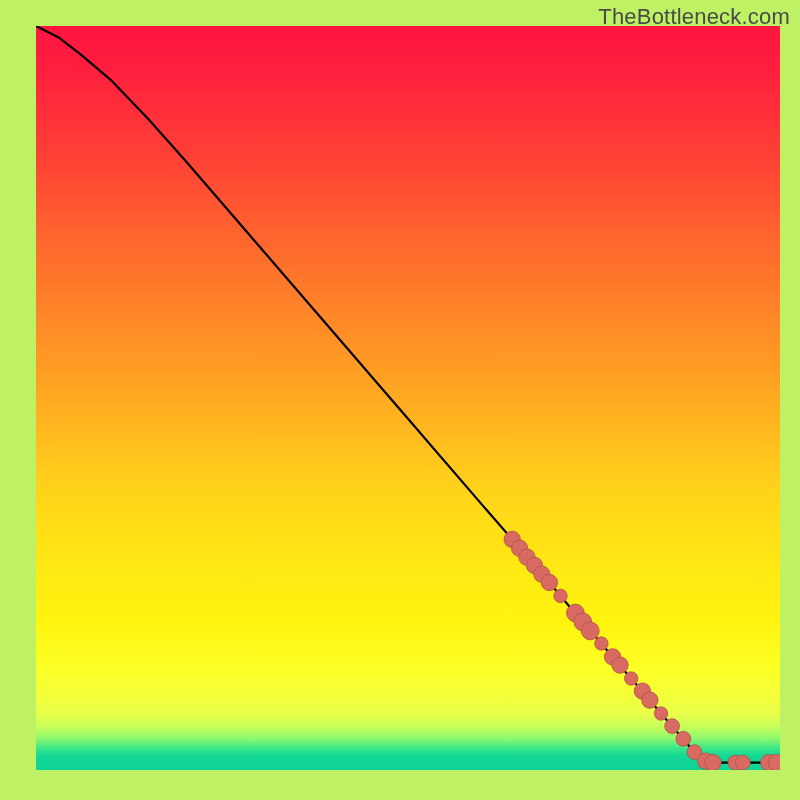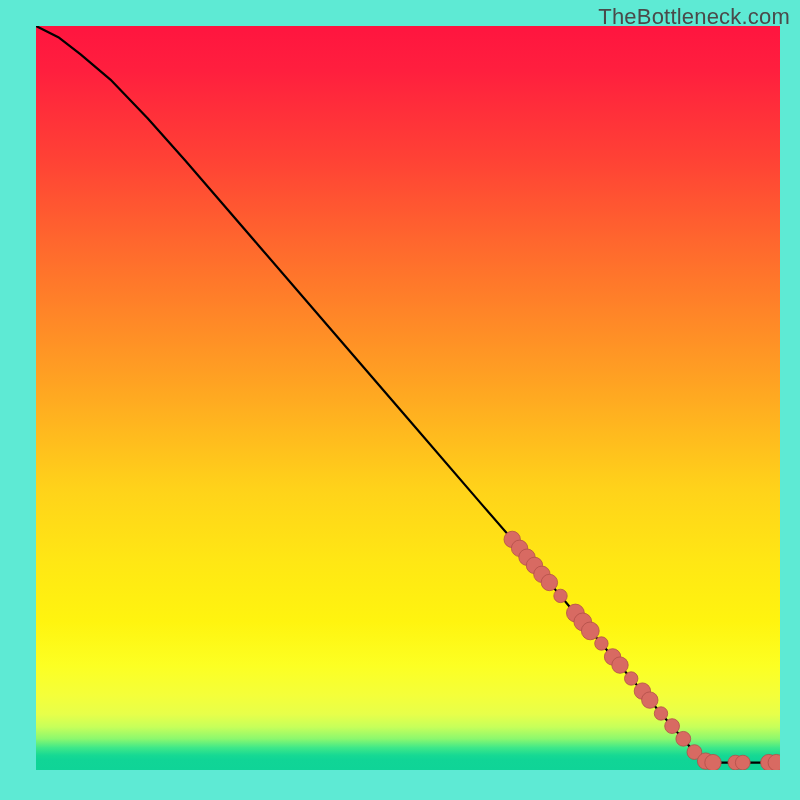--- a/index.html
+++ b/index.html
@@ -8,21 +8,21 @@
     width: 800px;
     height: 800px;
     overflow: hidden;
     background: #000;
     font-family: Arial, Helvetica, sans-serif;
   }
   .frame {
     position: relative;
     width: 800px;
     height: 800px;
-    background: #5eead4;
+    background: #bef264;
   }
   .watermark {
     position: absolute;
     top: 4px;
     right: 10px;
     color: #4a4a4a;
     font-size: 22px;
     font-weight: 400;
     letter-spacing: 0.2px;
     z-index: 20;

